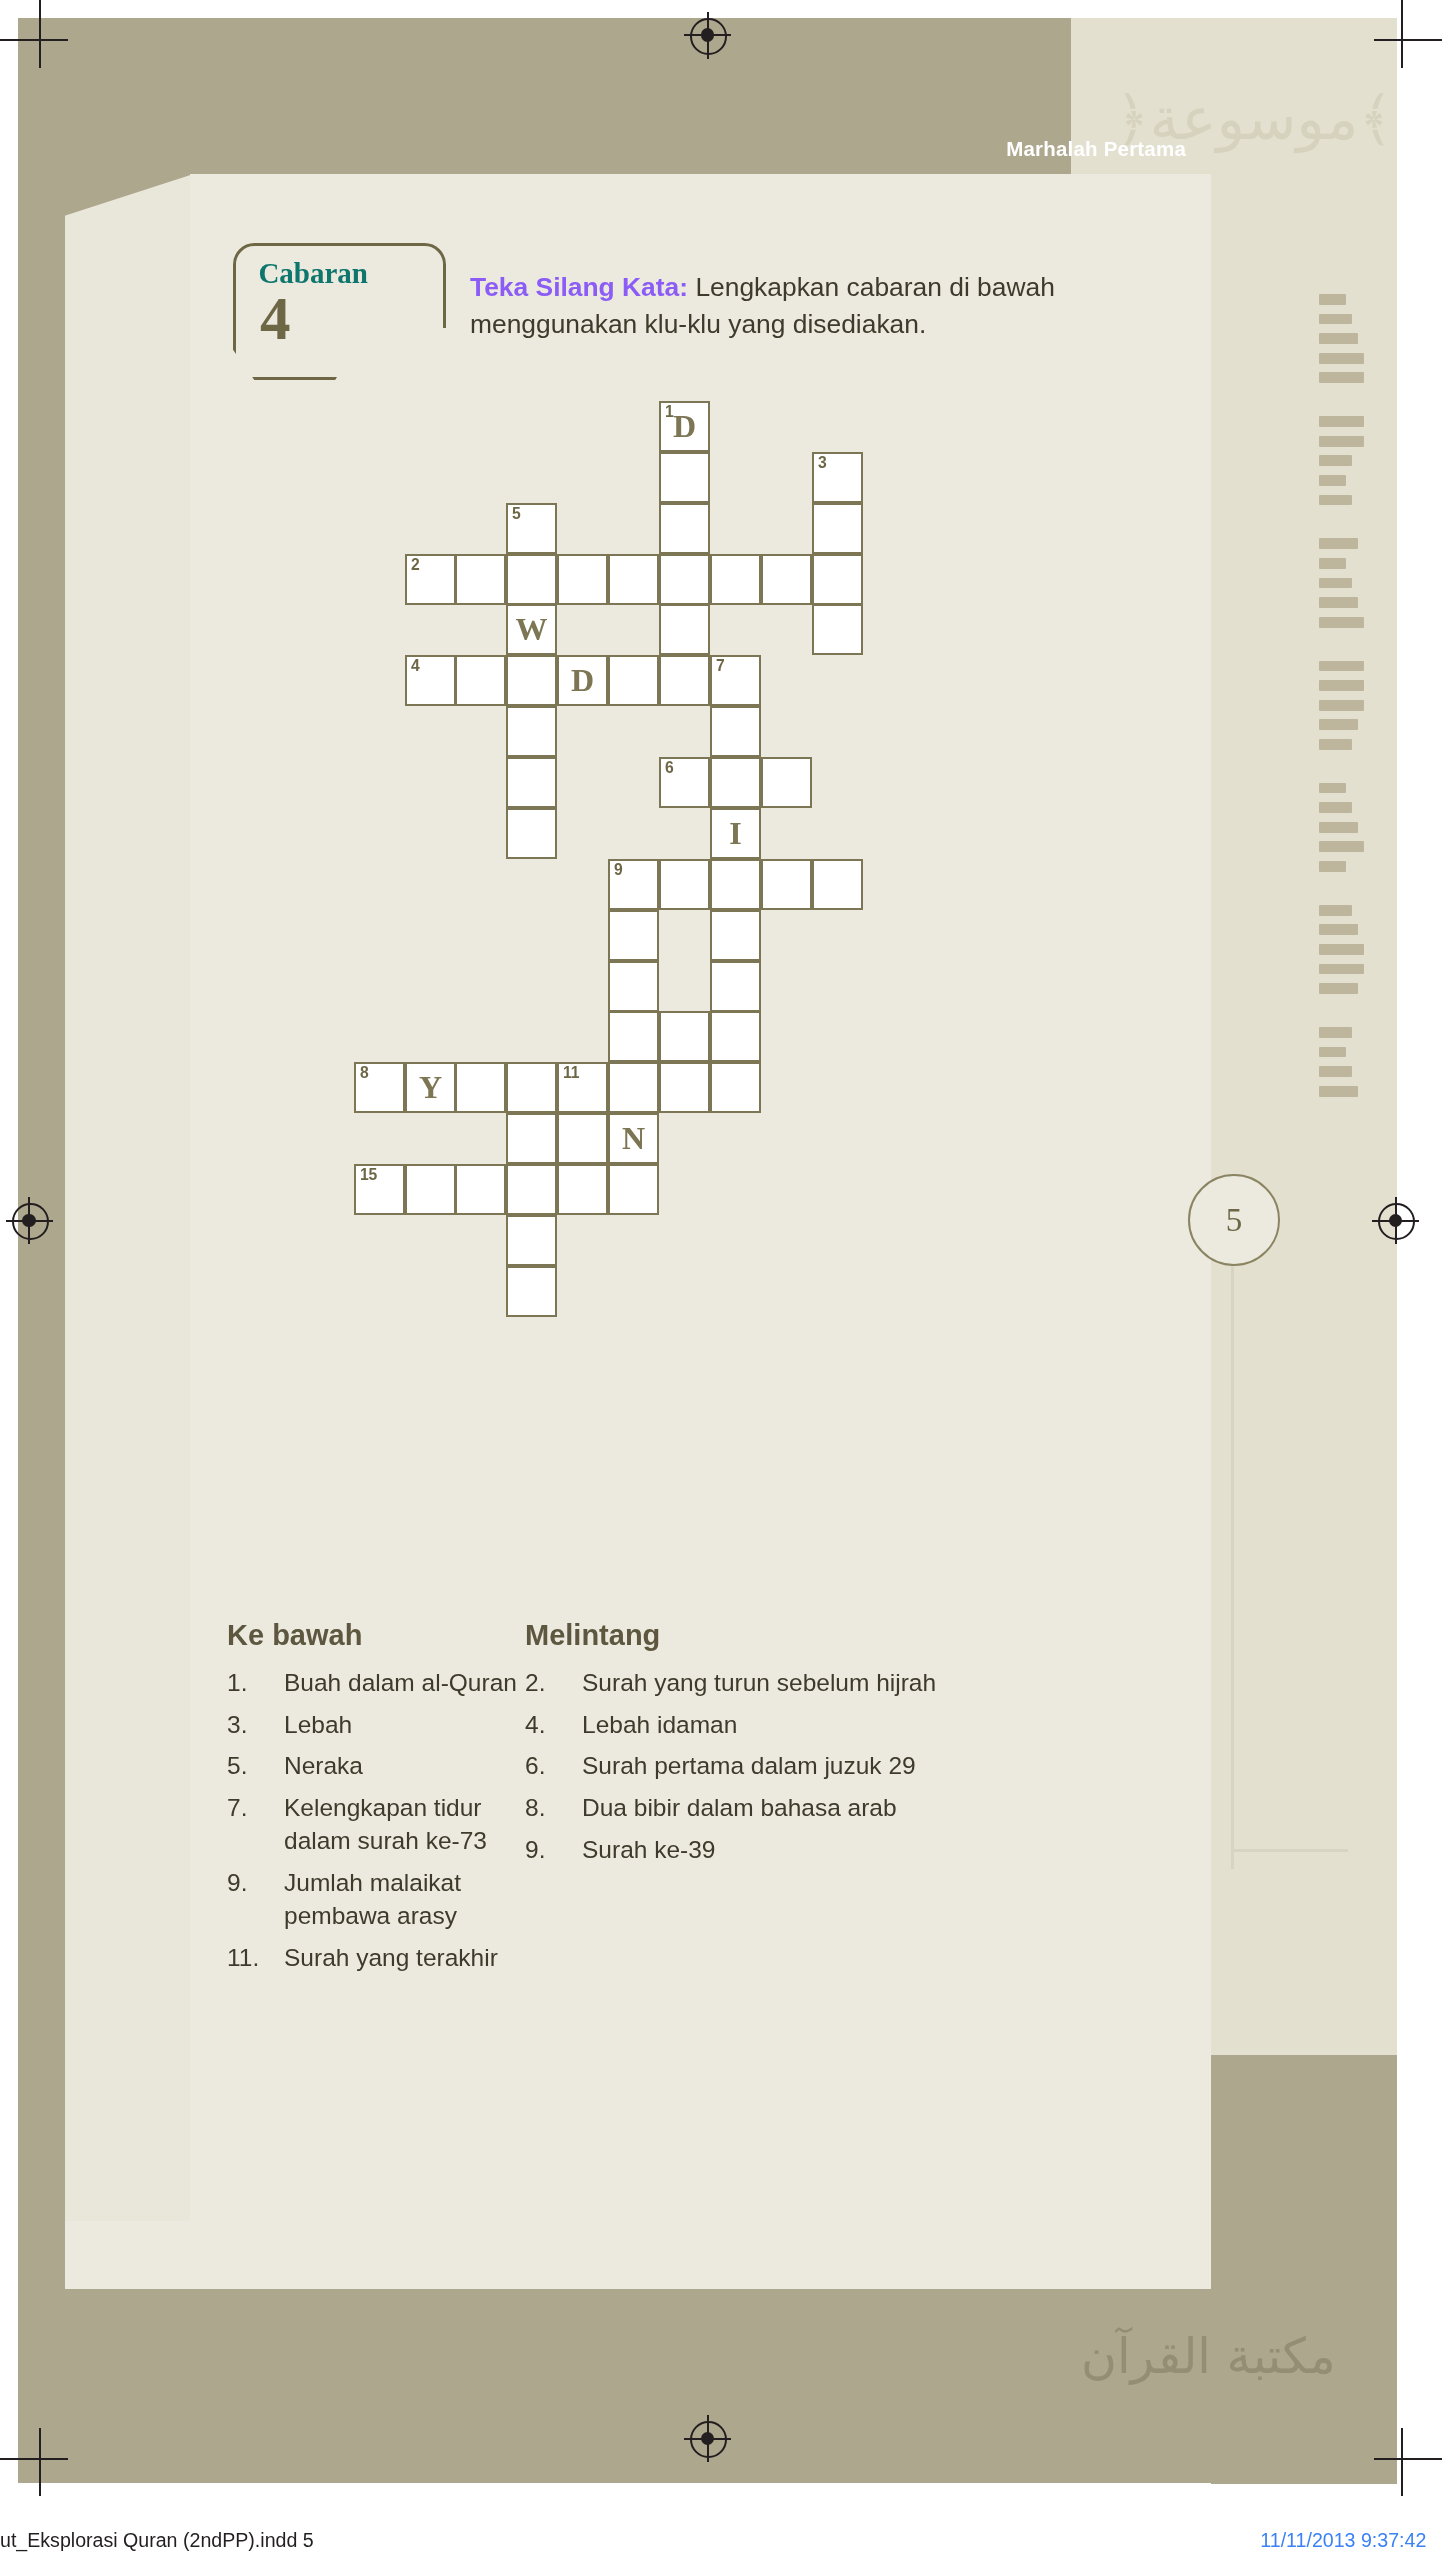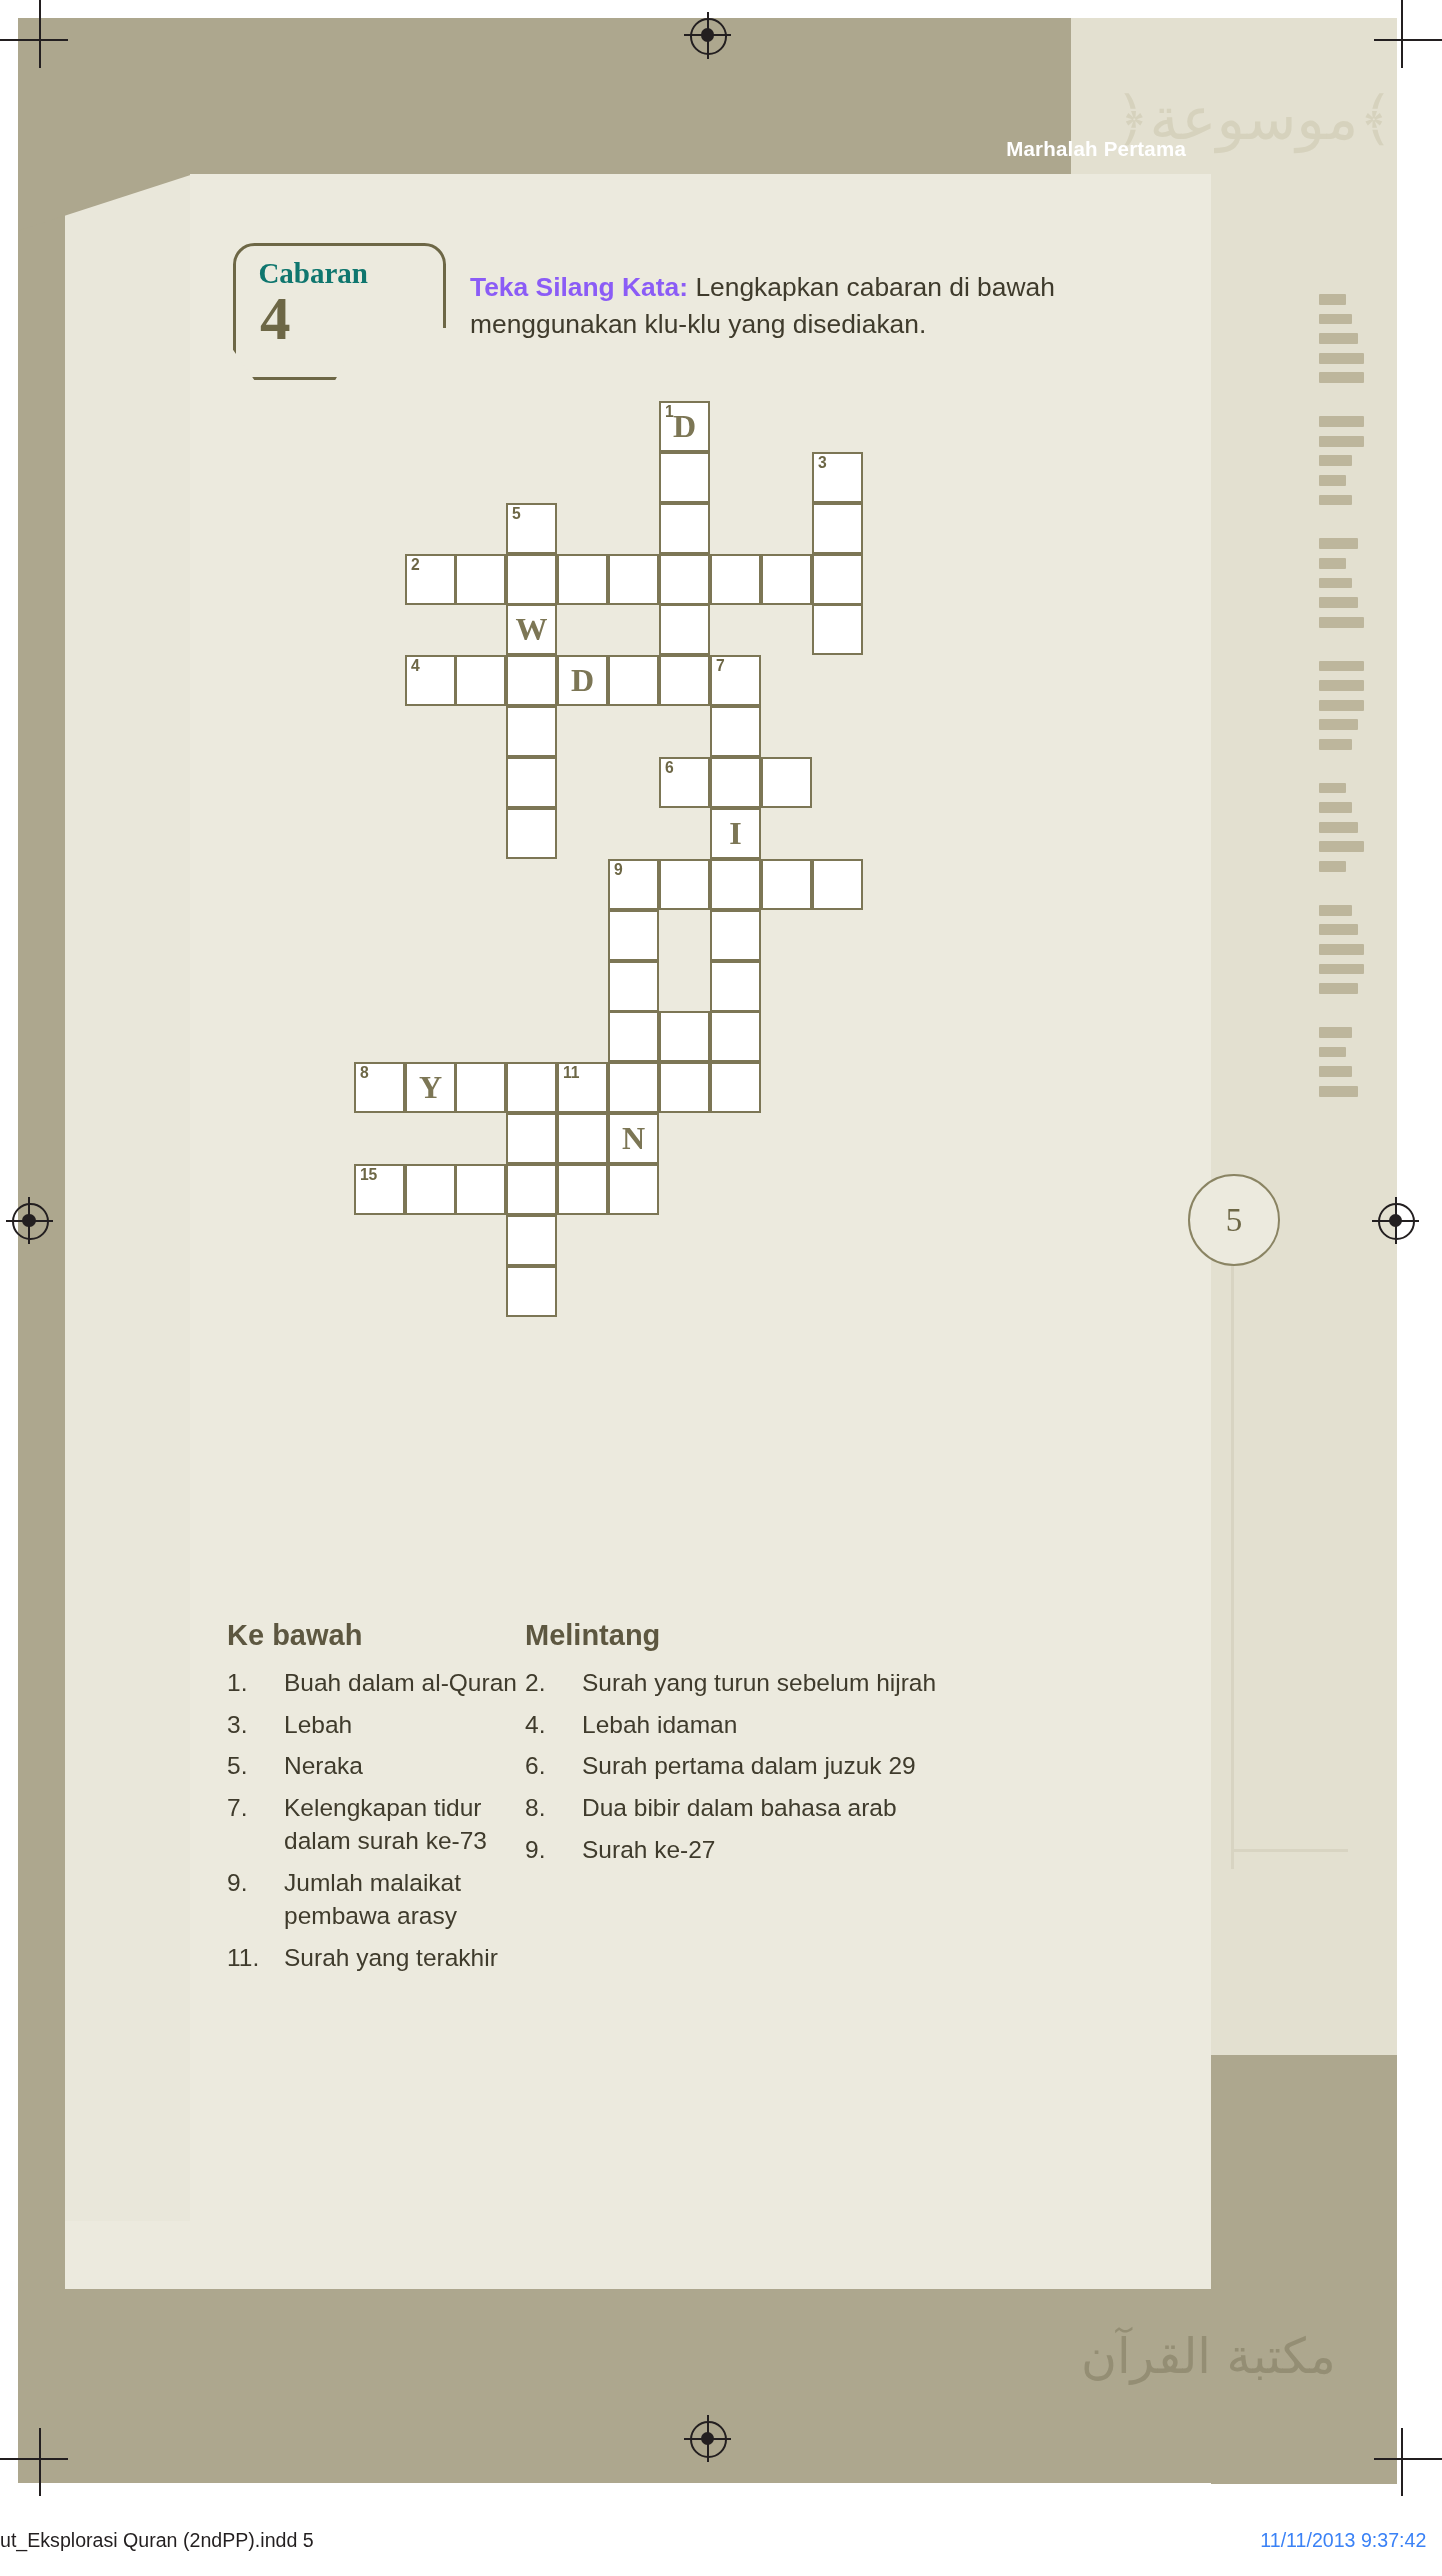--- a/index.html
+++ b/index.html
@@ -291,21 +291,21 @@
           <div class="clue-row">
             <span class="clue-no">6.</span>
             <span class="clue-tx">Surah pertama dalam juzuk 29</span>
           </div>
           <div class="clue-row">
             <span class="clue-no">8.</span>
             <span class="clue-tx">Dua bibir dalam bahasa arab</span>
           </div>
           <div class="clue-row">
             <span class="clue-no">9.</span>
-            <span class="clue-tx">Surah ke-27</span>
+            <span class="clue-tx">Surah ke-39</span>
           </div>
         </div>
     </div>
   </div>
 
   <div class="cm" style="left:0;top:39px;width:68px;height:2px"></div>
   <div class="cm" style="left:39px;top:0;width:2px;height:68px"></div>
   <div class="cm" style="right:0;top:39px;width:68px;height:2px"></div>
   <div class="cm" style="right:39px;top:0;width:2px;height:68px"></div>
   <div class="cm" style="left:0;top:2458px;width:68px;height:2px"></div>

